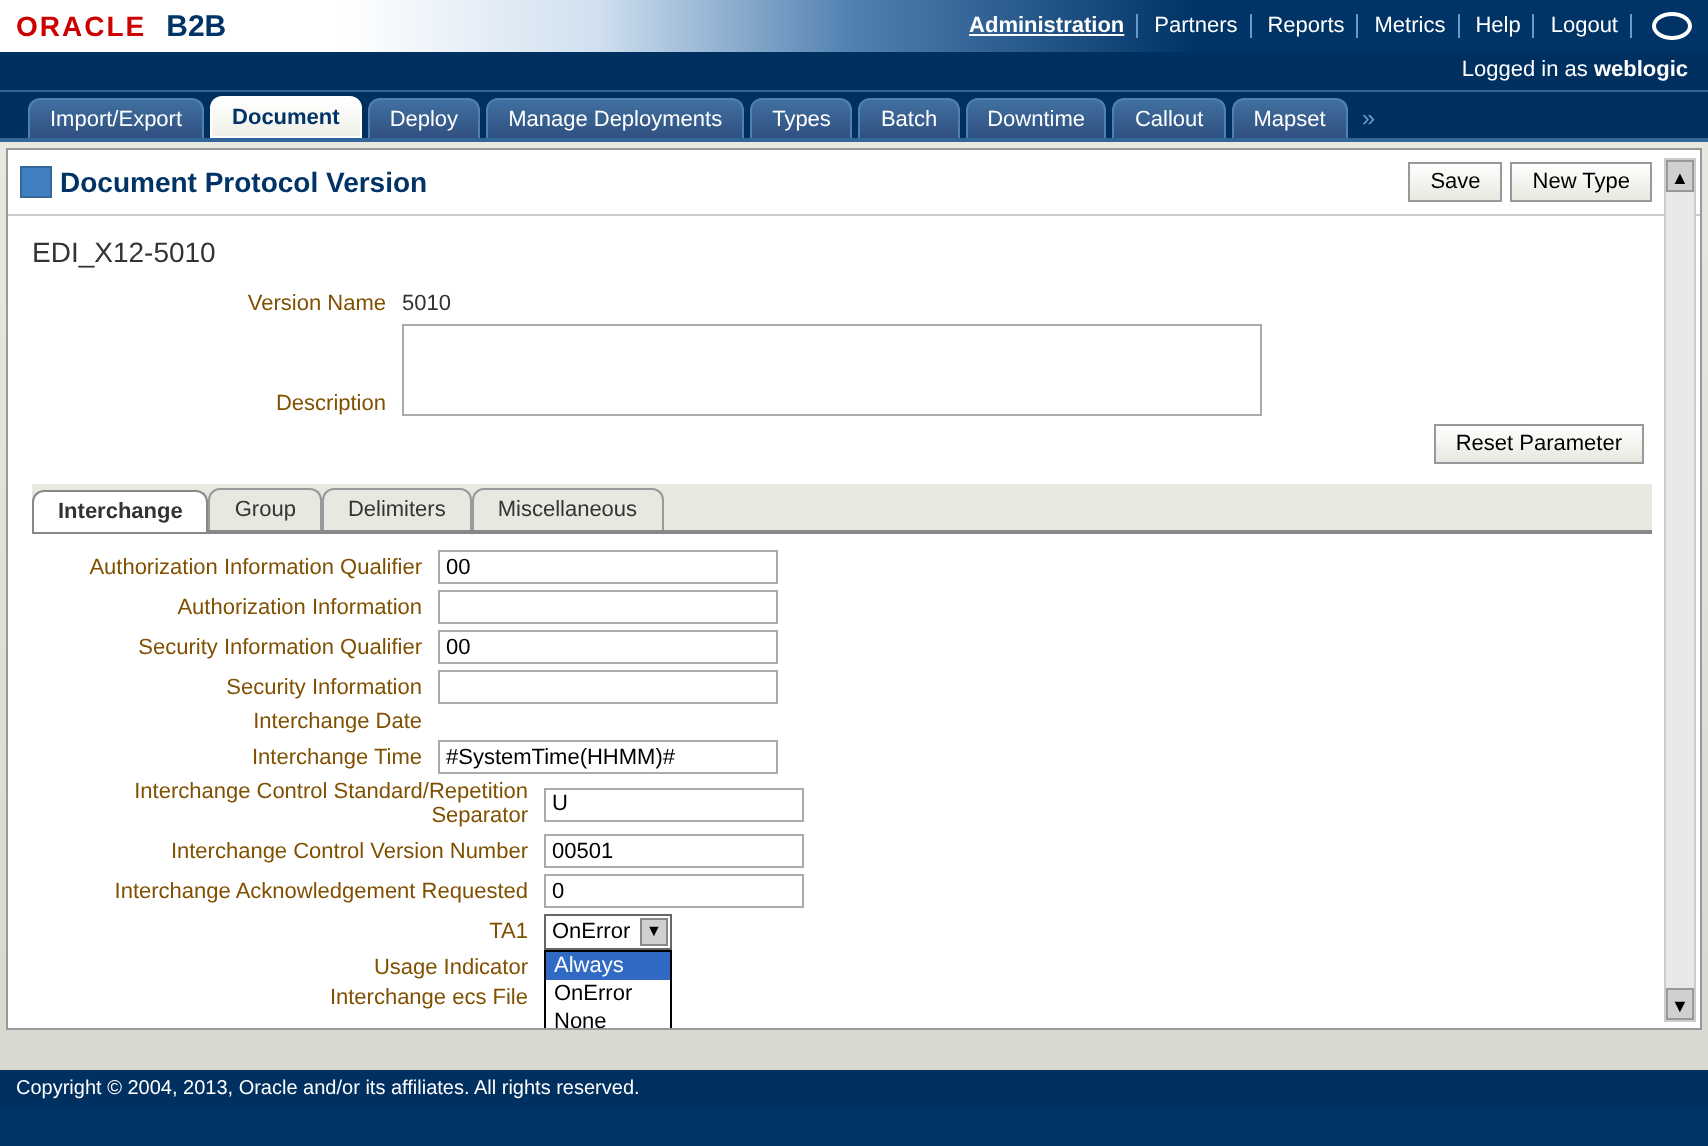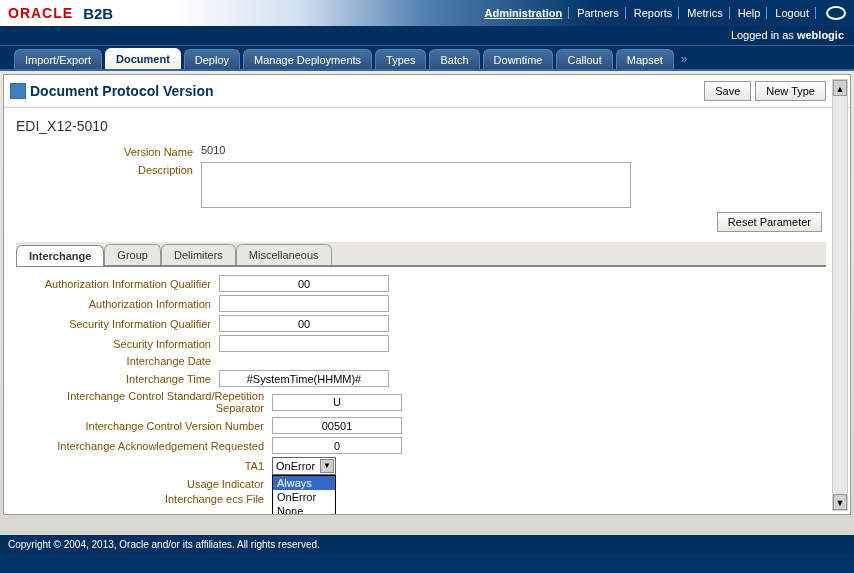--- a/index.html
+++ b/index.html
@@ -109,21 +109,21 @@
       background: linear-gradient(#fff, #e8e8e0);
       border: 1px solid #999;
       padding: 3px 10px;
       font-size: 11px;
       cursor: pointer;
     }
     .body-area { padding: 10px 24px 8px 12px; }
     .section-title { font-size: 14px; color: #333; }
     .section-desc { font-size: 11px; color: #333; margin-top: 4px; }
     .form-top { margin-top: 10px; }
-    .form-row { display: flex; align-items: flex-start; margin-bottom: 4px; }
+    .form-row { display: flex; align-items: flex-end; margin-bottom: 4px; }
     .form-label {
       width: 185px; text-align: right; padding-right: 8px;
       color: #805000; font-size: 11px; padding-top: 2px;
     }
     .form-val { color: #333; font-size: 11px; }
     textarea.desc {
       width: 430px; height: 46px; border: 1px solid #aaa;
       font-family: inherit; font-size: 11px; resize: none;
     }
     .reset-row { text-align: right; padding-right: 4px; margin-top: 4px; }
@@ -154,21 +154,21 @@
       position: relative;
     }
     .field-label {
       text-align: right; color: #805000; font-size: 11px;
       padding-right: 8px;
     }
     .field-label.left { width: 203px; }
     .field-label.right { width: 256px; }
     .field-input {
       border: 1px solid #aaa; font-size: 11px; padding: 1px 3px;
-      height: 17px; width: 170px; background: #fff; text-align: center;
+      height: 17px; width: 170px; background: #fff;
     }
     .field-input.narrow { width: 130px; }
     .dropdown-wrap { position: relative; display: inline-block; }
     .dropdown-sel {
       border: 1px solid #666; font-size: 11px;
       height: 18px; width: 64px; display: flex; align-items: center;
       padding: 0 3px; background: #fff; cursor: pointer;
       justify-content: space-between;
     }
     .dropdown-caret {

